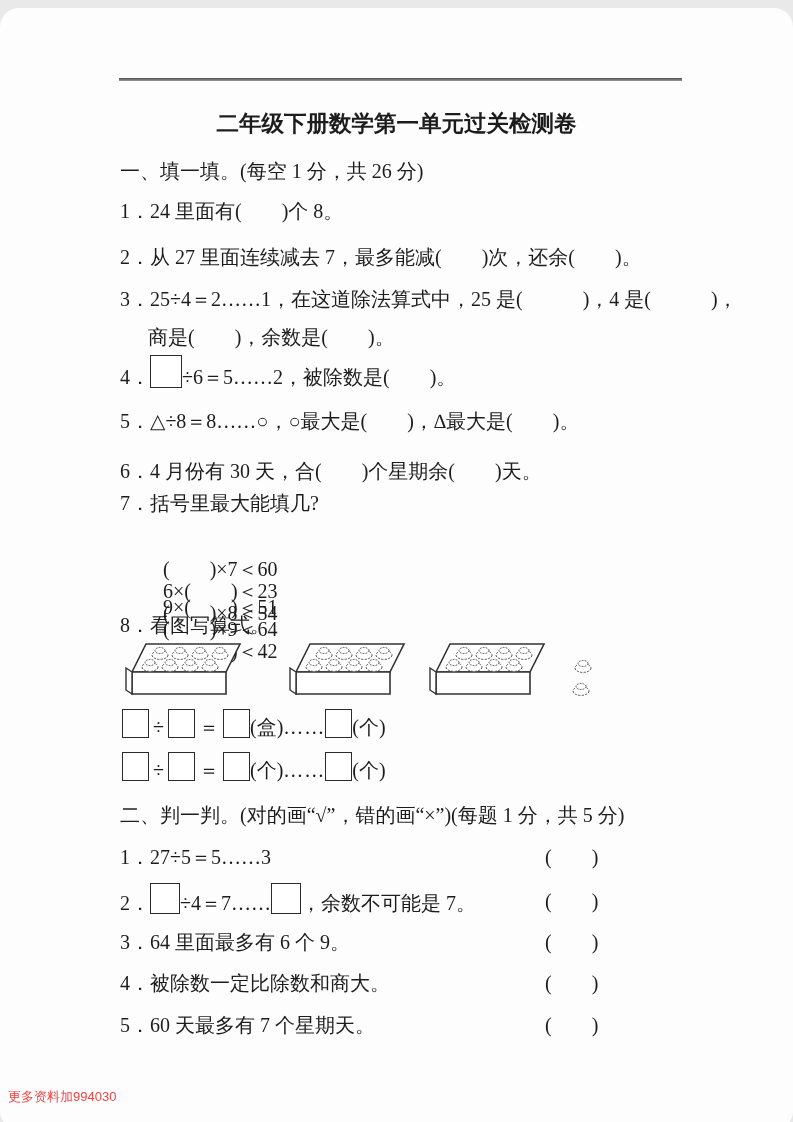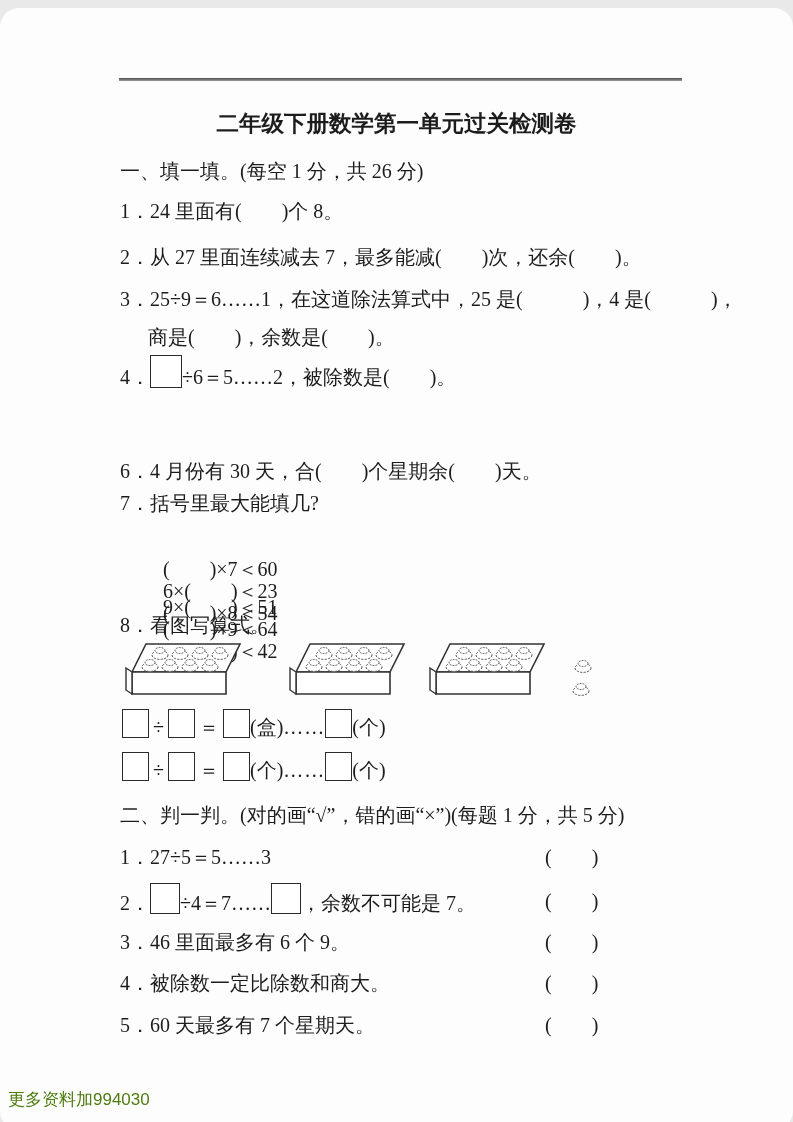--- a/index.html
+++ b/index.html
@@ -36,21 +36,21 @@
   .blankbox.mid{width:30px;height:31px;}
   .op{margin:0 4px;}
   .dots{letter-spacing:1px;}
   .col1{display:inline-block;width:142px;}
   .col2{display:inline-block;width:125px;}
   .ans{left:545px;}
   .tray{position:absolute;top:630px;width:122px;height:64px;}
   .loose{position:absolute;top:648px;left:564px;width:38px;height:50px;}
   .watermark{
     position:absolute;left:8px;top:1080px;
-    font-size:17px;color:#4d7c0f;
+    font-size:13px;color:#ef4444;
     font-family:"Liberation Sans","DejaVu Sans",sans-serif;
   }
 </style>
 </head>
 <body>
 
 <svg width="0" height="0" style="position:absolute">
   <defs>
     <g id="bunG">
       <ellipse cx="0" cy="2" rx="8" ry="4.4" fill="#fff" stroke="#555" stroke-width="1" stroke-dasharray="2.2 1.3"></ellipse>
@@ -81,29 +81,30 @@
   <div class="rule"></div>
 
   <div class="row title" style="top:102px">二年级下册数学第一单元过关检测卷</div>
 
   <div class="row" style="top:152px">一、填一填。(每空 1 分，共 26 分)</div>
 
   <div class="row" style="top:192px">1．24 里面有(　　)个 8。</div>
 
   <div class="row" style="top:238px">2．从 27 里面连续减去 7，最多能减(　　)次，还余(　　)。</div>
 
-  <div class="row" style="top:280px">3．25÷9＝6……1，在这道除法算式中，25 是(　　　)，4 是(　　　)，</div>
+  <div class="row" style="top:280px">3．25÷4＝2……1，在这道除法算式中，25 是(　　　)，4 是(　　　)，</div>
   <div class="row" style="top:318px;left:148px">商是(　　)，余数是(　　)。</div>
 
   <div class="row flex" style="top:347px">
     <span>4．</span>
     <span class="blankbox big"></span>
     <span>÷6＝5……2，被除数是(　　)。</span>
   </div>
 
+  <div class="row" style="top:402px">5．△÷8＝8……○，○最大是(　　)，∆最大是(　　)。</div>
 
   <div class="row" style="top:452px">6．4 月份有 30 天，合(　　)个星期余(　　)天。</div>
 
   <div class="row" style="top:484px">7．括号里最大能填几?</div>
   <div class="row" style="top:528px;left:143px">
     <span class="col1">(　　)×7＜60</span>
     <span class="col2">6×(　　)＜23</span>
     <span>(　　)×8＜54</span>
   </div>
   <div class="row" style="top:566px;left:143px">
@@ -158,21 +159,21 @@
 
   <div class="row flex" style="top:875px">
     <span>2．</span>
     <span class="blankbox mid"></span>
     <span>÷4＝7……</span>
     <span class="blankbox mid"></span>
     <span>，余数不可能是 7。</span>
   </div>
   <div class="row ans" style="top:882px">(　　)</div>
 
-  <div class="row" style="top:923px">3．46 里面最多有 6 个 9。</div>
+  <div class="row" style="top:923px">3．64 里面最多有 6 个 9。</div>
   <div class="row ans" style="top:923px">(　　)</div>
 
   <div class="row" style="top:964px">4．被除数一定比除数和商大。</div>
   <div class="row ans" style="top:964px">(　　)</div>
 
   <div class="row" style="top:1006px">5．60 天最多有 7 个星期天。</div>
   <div class="row ans" style="top:1006px">(　　)</div>
 
   <div class="watermark">更多资料加994030</div>
 

